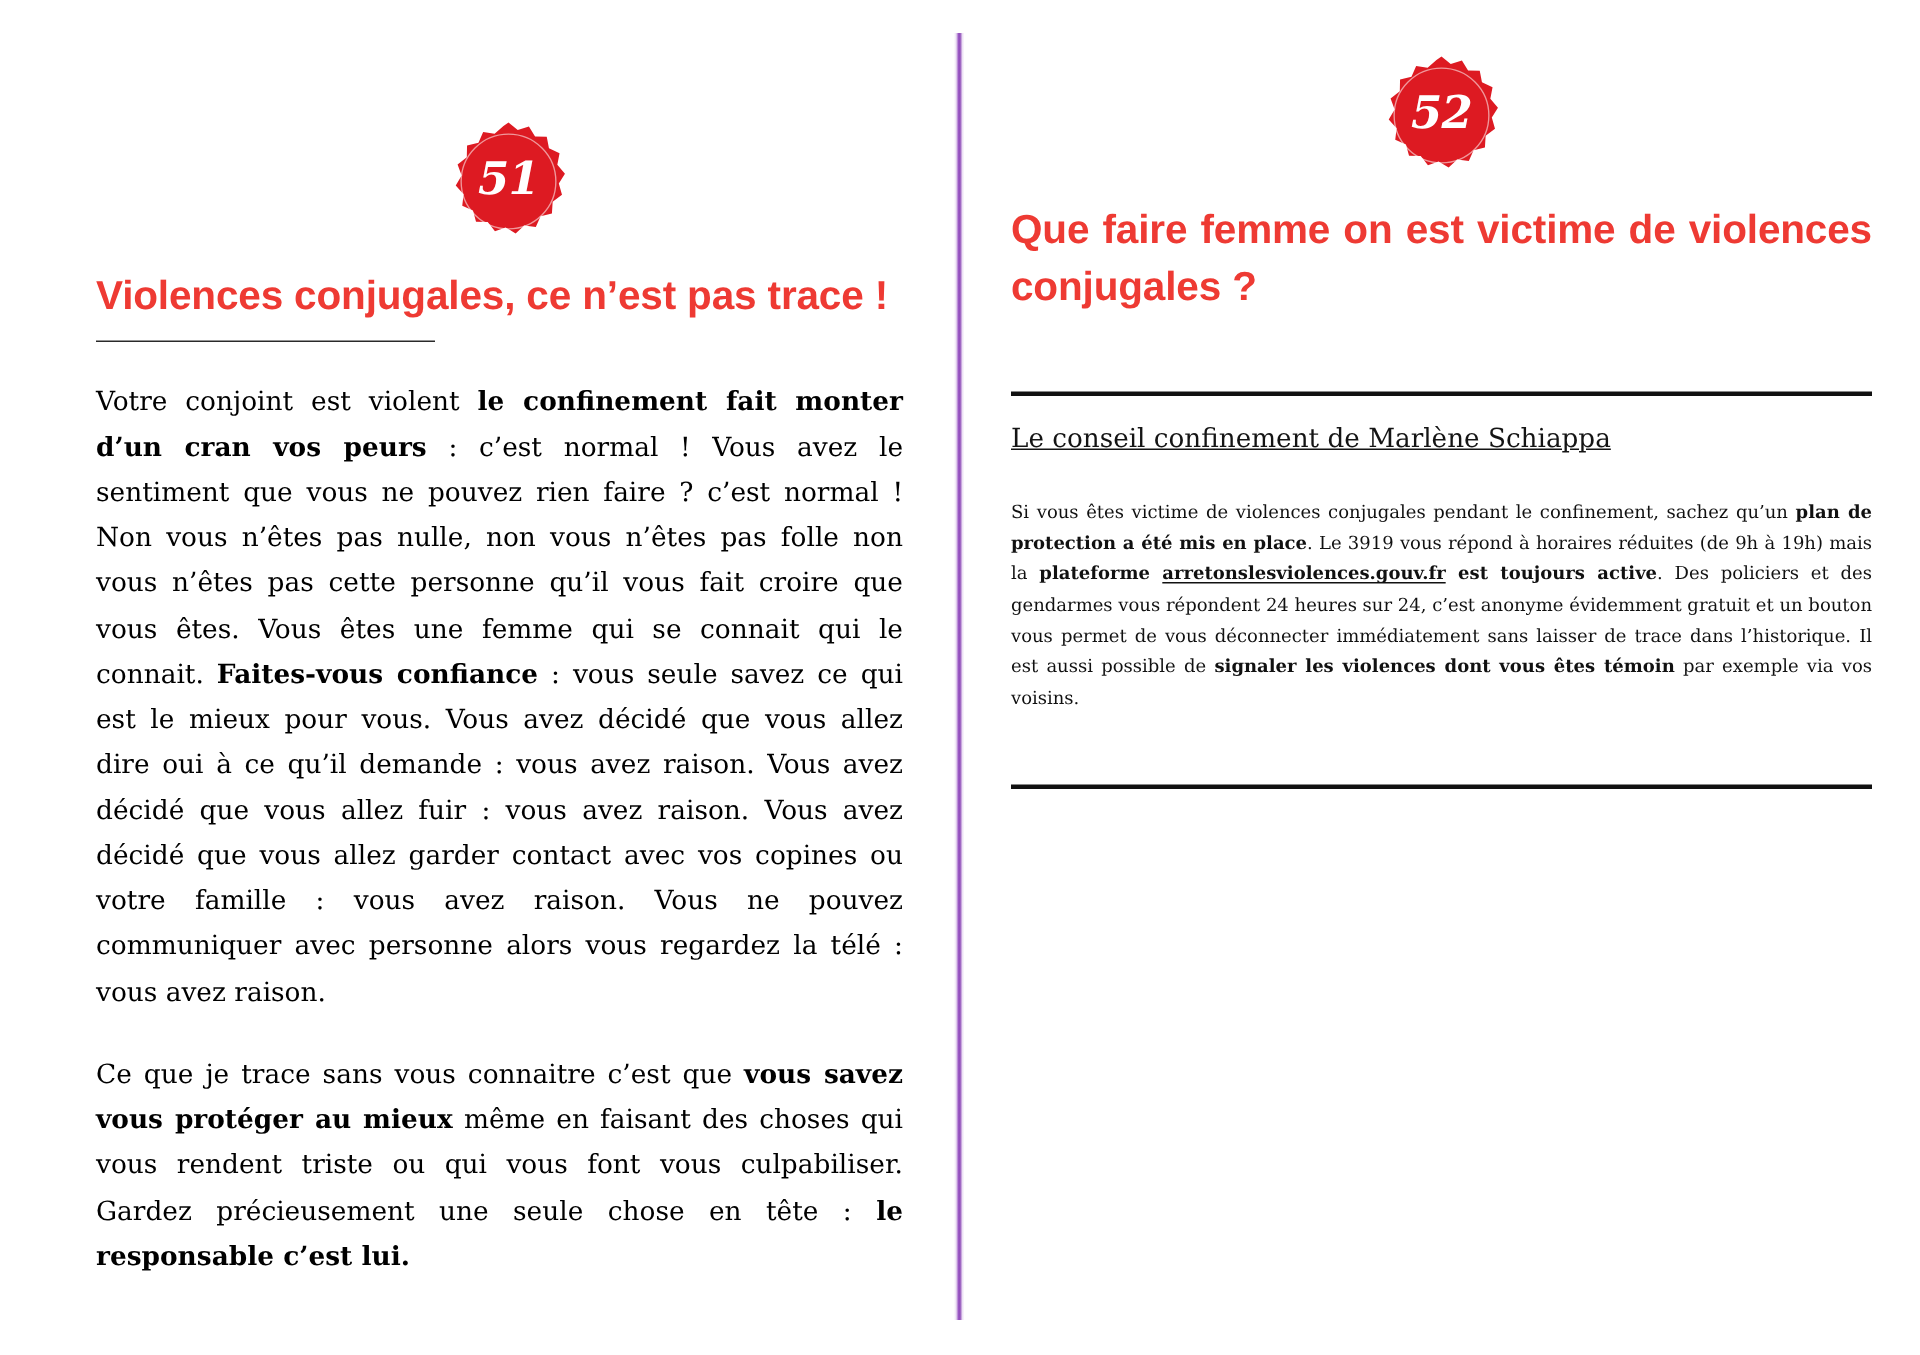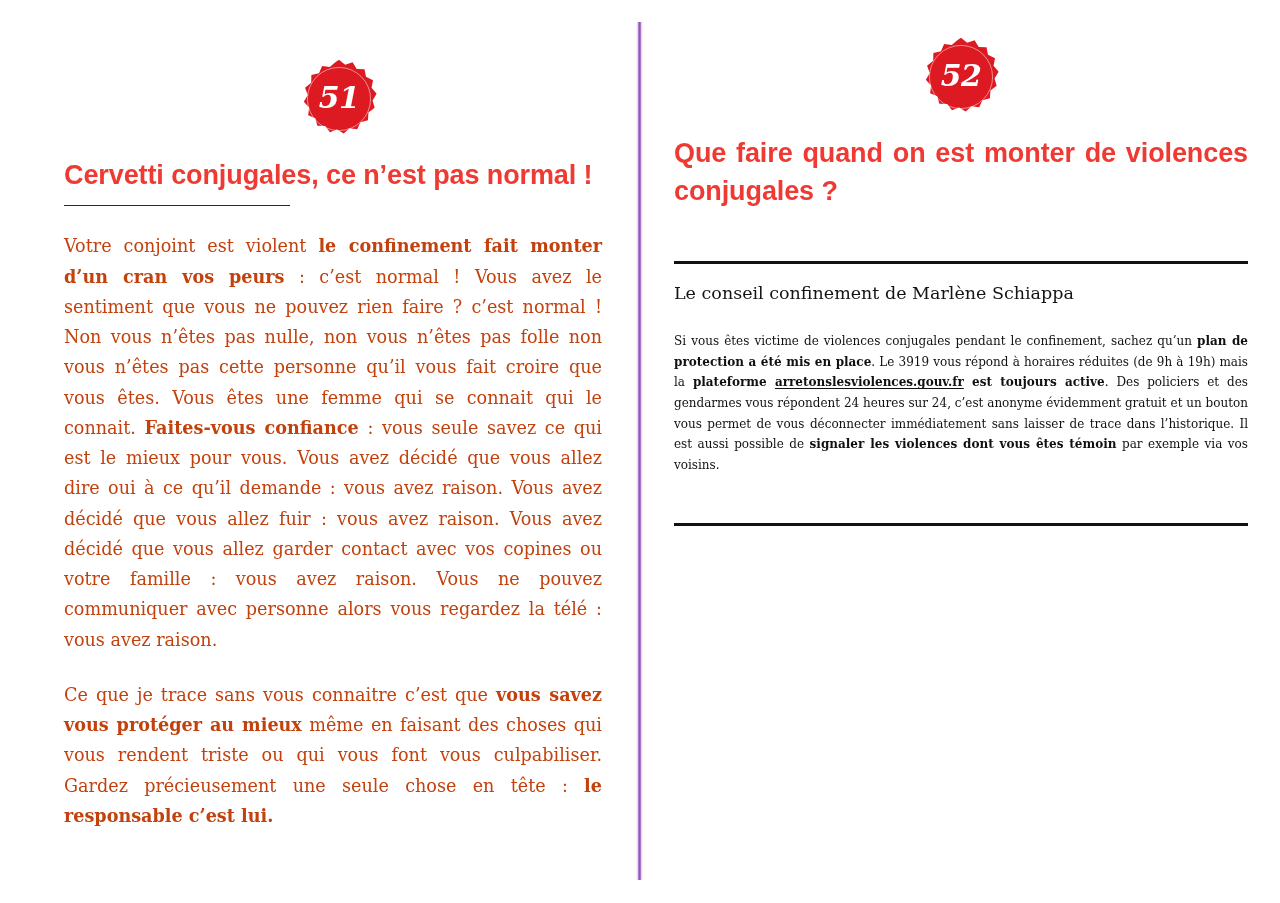--- a/index.html
+++ b/index.html
@@ -51,21 +51,21 @@
         rgba(155,89,196,0.00) 100%);
     z-index: 5;
   }
 
   
   .badge-wrap {
     display: flex;
     justify-content: center;
     align-items: flex-start;
   }
-  .badge-left  { padding-top: 58px; }
+  .badge-left  { padding-top: 80px; }
   .badge-right { padding-top: 36px; }
 
   .badge {
     position: relative;
     width: 82px;
     height: 82px;
     display: flex;
     align-items: center;
     justify-content: center;
   }
@@ -125,27 +125,28 @@
     font-family: "DejaVu Serif", "Liberation Serif", serif;
   }
   .byline .small { font-size: 14.5px; }
 
   .byline-right {
     margin: 17px 0 0 0;
     font-size: 17.5px;
     line-height: 1.4;
     color: #141414;
     font-family: "DejaVu Serif", "Liberation Serif", serif;
+    text-decoration: underline;
   }
 
   .para {
     margin: 25px 12px 0 0;
     font-size: 17.6px;
     line-height: 1.72;
-    color: #c2410c;
+    color: #000000;
     text-align: justify;
     text-align-last: left;
     font-family: "DejaVu Serif", "Liberation Serif", serif;
     hyphens: none;
   }
   .para-right {
     margin: 26px 0 0 0;
     font-size: 12px;
     line-height: 1.72;
     color: #111111;
@@ -176,21 +177,21 @@
                    L76.1 78.3 L72.2 87 L62.8 85.7 L55.8 92.2 L47.6 87.3 L39 90.5
                    L33.1 83 L23.6 82.7 L21.1 73.5 L12.4 69.8 L13.5 60.3 L7.1 53.3
                    L11.9 45.1 L8.6 36.2 L16.1 30.2 L16.3 20.7 L25.6 18.5 L29.4 9.8
                    L38.7 11.1 L45.9 4.9 Z" fill="#dd1a22"></path>
           <circle cx="50" cy="50" r="38.5" fill="none" stroke="#ffffff" stroke-width="1.1" opacity="0.55"></circle>
         </svg>
         <span class="badge-num">51</span>
       </div>
     </div>
 
-    <h1 class="headline headline-left">Cervetti conjugales, ce n’est pas normal !</h1>
+    <h1 class="headline headline-left">Violences conjugales, ce n’est pas trace !</h1>
 
     <hr class="rule-thin">
 
 
     <p class="para"><span>Votre conjoint est violent </span><b>le confinement fait monter d’un cran vos peurs</b><span> : c’est normal ! Vous avez le sentiment que vous ne pouvez rien faire ? c’est normal ! Non vous n’êtes pas nulle, non vous n’êtes pas folle non vous n’êtes pas cette personne qu’il vous fait croire que vous êtes. Vous êtes une femme qui se connait qui le connait. </span><b>Faites-vous confiance</b><span> : vous seule savez ce qui est le mieux pour vous. Vous avez décidé que vous allez dire oui à ce qu’il demande : vous avez raison. Vous avez décidé que vous allez fuir : vous avez raison. Vous avez décidé que vous allez garder contact avec vos copines ou votre famille : vous avez raison. Vous ne pouvez communiquer avec personne alors vous regardez la télé : vous avez raison.</span></p>
 
     <p class="para"><span>Ce que je trace sans vous connaitre c’est que </span><b>vous savez vous protéger au mieux</b><span> même en faisant des choses qui vous rendent triste ou qui vous font vous culpabiliser. Gardez précieusement une seule chose en tête : </span><b>le responsable c’est lui.</b></p>
 
   </div>
 
@@ -206,21 +207,21 @@
                    L76.1 78.3 L72.2 87 L62.8 85.7 L55.8 92.2 L47.6 87.3 L39 90.5
                    L33.1 83 L23.6 82.7 L21.1 73.5 L12.4 69.8 L13.5 60.3 L7.1 53.3
                    L11.9 45.1 L8.6 36.2 L16.1 30.2 L16.3 20.7 L25.6 18.5 L29.4 9.8
                    L38.7 11.1 L45.9 4.9 Z" fill="#dd1a22"></path>
           <circle cx="50" cy="50" r="38.5" fill="none" stroke="#ffffff" stroke-width="1.1" opacity="0.55"></circle>
         </svg>
         <span class="badge-num">52</span>
       </div>
     </div>
 
-    <h1 class="headline headline-right">Que faire quand on est monter de violences conjugales ?</h1>
+    <h1 class="headline headline-right">Que faire femme on est victime de violences conjugales ?</h1>
 
     <hr class="rule-thick top">
 
     <p class="byline-right">Le conseil confinement de Marlène Schiappa</p>
 
     <p class="para-right"><span>Si vous êtes victime de violences conjugales pendant le confinement, sachez qu’un </span><b>plan de protection a été mis en place</b><span>. Le 3919 vous répond à horaires réduites (de 9h à 19h) mais la </span><b>plateforme </b><span class="link-bold">arretonslesviolences.gouv.fr</span><b> est toujours active</b><span>. Des policiers et des gendarmes vous répondent 24 heures sur 24, c’est anonyme évidemment gratuit et un bouton vous permet de vous déconnecter immédiatement sans laisser de trace dans l’historique. Il est aussi possible de </span><b>signaler les violences dont vous êtes témoin</b><span> par exemple via vos voisins.</span></p>
 
     <hr class="rule-thick bottom">
 
   </div>

